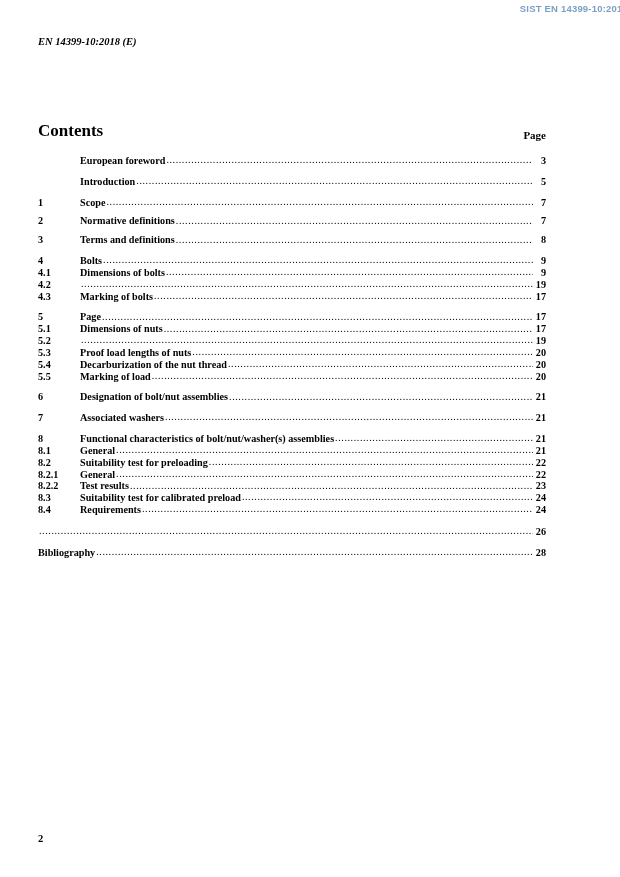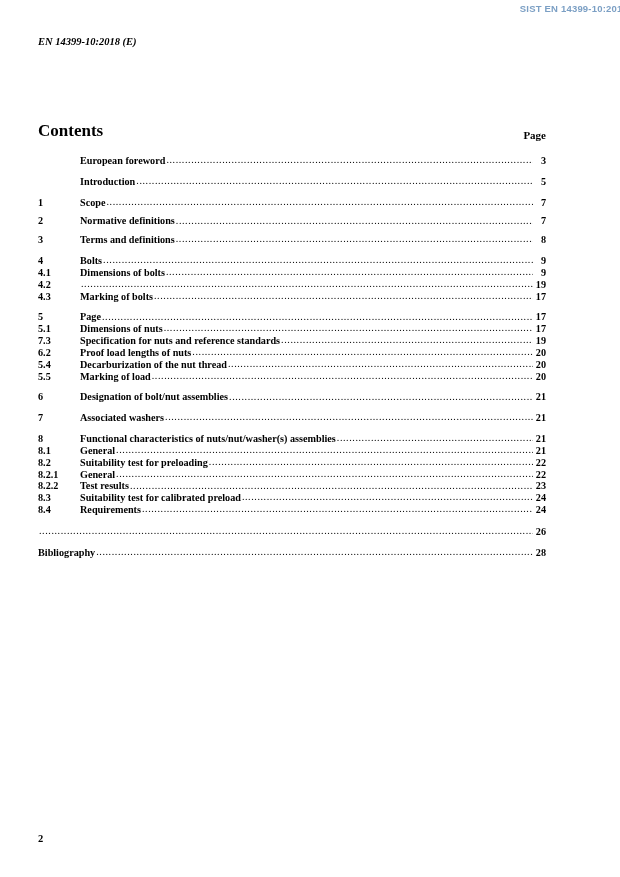--- a/index.html
+++ b/index.html
@@ -64,21 +64,21 @@
     font-family: Liberation Serif, serif;
   }
   .toc {
     position: absolute;
     top: 155px;
     left: 38px;
     width: 508px;
   }
   .toc-row {
     display: flex;
-    align-items: center;
+    align-items: flex-end;
     font-size: 10.2px;
     line-height: 1.16;
     white-space: nowrap;
   }
   .toc-row .num {
     flex: 0 0 auto;
     font-weight: bold;
     width: 42px;
   }
   .toc-row .txt {
@@ -196,27 +196,26 @@
         <span class="dots">............................................................................................................................................................................................................................................................................................................</span>
         <span class="pg">17</span>
       </div>
       <div class="toc-row">
         <span class="num">5.1</span>
         <span class="txt">Dimensions of nuts </span>
         <span class="dots">............................................................................................................................................................................................................................................................................................................</span>
         <span class="pg">17</span>
       </div>
       <div class="toc-row">
-        <span class="num">7.3</span>
-        <span class="txt">Specification for nuts and reference standards </span>
+        <span class="num">5.2</span>
         <span class="dots">............................................................................................................................................................................................................................................................................................................</span>
         <span class="pg">19</span>
       </div>
       <div class="toc-row">
-        <span class="num">6.2</span>
+        <span class="num">5.3</span>
         <span class="txt">Proof load lengths of nuts </span>
         <span class="dots">............................................................................................................................................................................................................................................................................................................</span>
         <span class="pg">20</span>
       </div>
       <div class="toc-row">
         <span class="num">5.4</span>
         <span class="txt">Decarburization of the nut thread </span>
         <span class="dots">............................................................................................................................................................................................................................................................................................................</span>
         <span class="pg">20</span>
       </div>
@@ -236,21 +235,21 @@
       <div class="gap-md"></div>
       <div class="toc-row">
         <span class="num">7</span>
         <span class="txt">Associated washers </span>
         <span class="dots">............................................................................................................................................................................................................................................................................................................</span>
         <span class="pg">21</span>
       </div>
       <div class="gap-md"></div>
       <div class="toc-row">
         <span class="num">8</span>
-        <span class="txt">Functional characteristics of nuts/nut/washer(s) assemblies </span>
+        <span class="txt">Functional characteristics of bolt/nut/washer(s) assemblies </span>
         <span class="dots">............................................................................................................................................................................................................................................................................................................</span>
         <span class="pg">21</span>
       </div>
       <div class="toc-row">
         <span class="num">8.1</span>
         <span class="txt">General</span>
         <span class="dots">............................................................................................................................................................................................................................................................................................................</span>
         <span class="pg">21</span>
       </div>
       <div class="toc-row">

